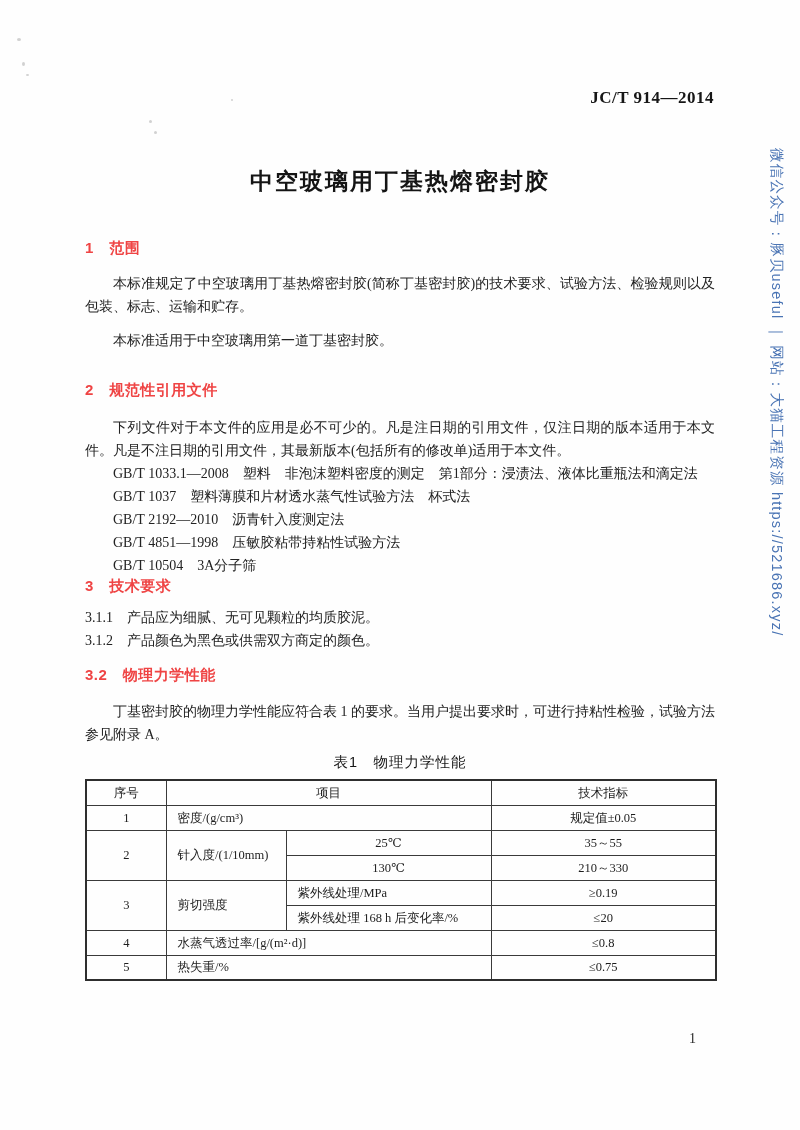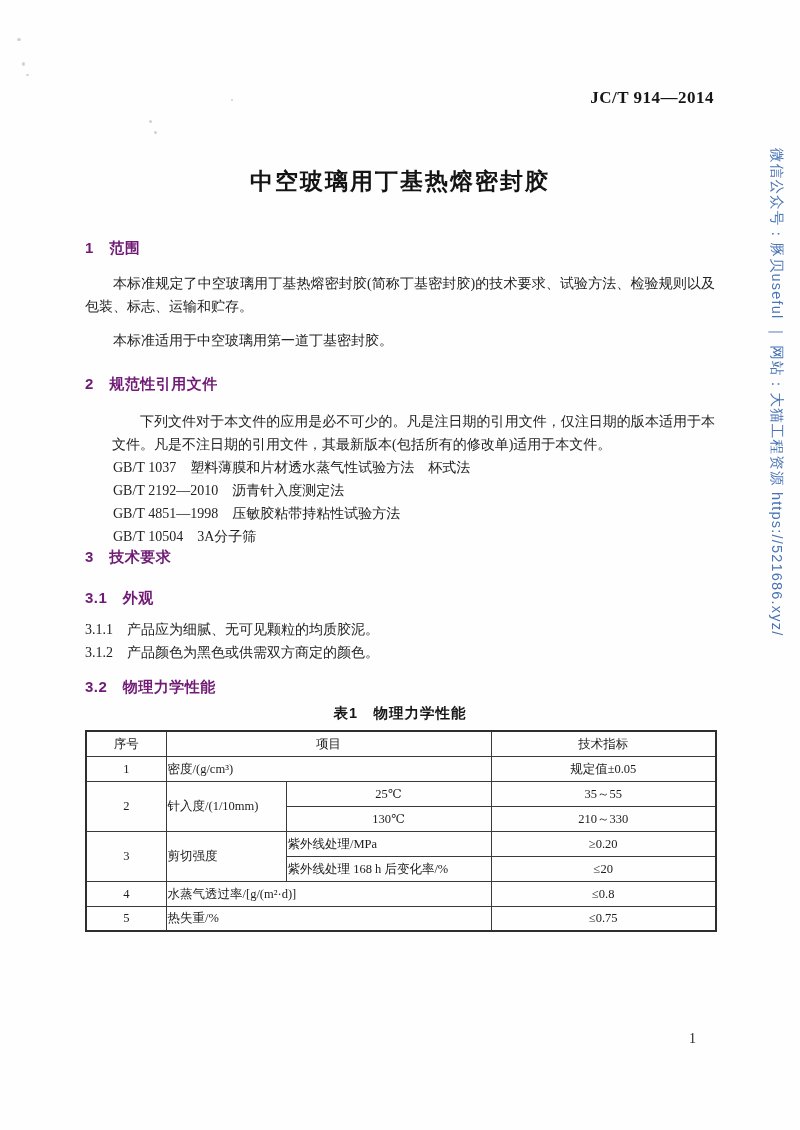--- a/index.html
+++ b/index.html
@@ -26,48 +26,48 @@
     font-size: 23px; font-weight: bold; letter-spacing: 2px;
     color: #141414;
   }
 
   .content {
     position: absolute; top: 0; left: 85px; width: 630px;
   }
 
   .h-sec {
     font-family: "Liberation Sans", "DejaVu Sans", sans-serif;
-    font-size: 15px; font-weight: bold; color: #701a75;
+    font-size: 15px; font-weight: bold; color: #ef4444;
     letter-spacing: 0.5px;
   }
   .h1-1 { margin-top: 239px; }
-  .h1-2 { margin-top: 23px; }
+  .h1-2 { margin-top: 29px; }
   .h1-3 { }
   .h1-31 { margin-top: 22px; }
   .h1-32 { margin-top: 14px; }
 
   .para {
     font-size: 14px; line-height: 23px; text-align: justify;
     text-indent: 2em; color: #222;
   }
   .p-s1a { margin-top: 14px; }
   .p-s1b { margin-top: 11px; }
-  .p-s2a { margin-top: 16px; margin-left: 27px; }
+  .p-s2a { margin-top: 16px; }
   .ref-line {
     font-size: 14px; line-height: 23px; padding-left: 2em;
     white-space: nowrap; color: #222;
   }
   .p-s311 { margin-top: 10px; text-indent: 0; }
   .p-s312 { text-indent: 0; }
   .p-s32a { margin-top: 15px; }
 
   .tbl-caption {
     margin-top: 7px; text-align: center;
     font-family: "Liberation Sans", "DejaVu Sans", sans-serif;
-    font-size: 14.5px; font-weight: bold; color: #161616;
+    font-size: 14.5px; font-weight: normal; color: #161616;
     letter-spacing: 1px;
   }
 
   table.spec {
     margin-top: 7px;
     width: 630px;
     border-collapse: collapse;
     table-layout: fixed;
     font-size: 12.5px;
     color: #1d1d1d;
@@ -75,21 +75,21 @@
   table.spec td, table.spec th {
     border: 1px solid #3a3a3a;
     height: 25px;
     text-align: center;
     font-weight: normal;
     white-space: nowrap;
     padding: 0 4px;
     line-height: 14px;
   }
   table.spec { border: 2px solid #2e2e2e; }
-  table.spec .left { text-align: left; padding-left: 1px; }
+  table.spec .left { text-align: left; padding-left: 11px; }
   col.c-no   { width: 80px; }
   col.c-item { width: 120px; }
   col.c-sub  { width: 205px; }
   col.c-spec { width: 225px; }
 
   .page-num {
     position: absolute; top: 1031px; left: 689px;
     font-size: 14px; color: #2a2a2a;
   }
 
@@ -129,30 +129,31 @@
   <div class="watermark" style="color: rgb(74, 116, 180);">微信公众号：豚贝useful ｜ 网站：大猫工程资源 https://521686.xyz/</div>
 
   <div class="content">
 
     <div class="h-sec h1-1">1　范围</div>
     <p class="para p-s1a">本标准规定了中空玻璃用丁基热熔密封胶(简称丁基密封胶)的技术要求、试验方法、检验规则以及包装、标志、运输和贮存。</p>
     <p class="para p-s1b">本标准适用于中空玻璃用第一道丁基密封胶。</p>
 
     <div class="h-sec h1-2">2　规范性引用文件</div>
     <p class="para p-s2a">下列文件对于本文件的应用是必不可少的。凡是注日期的引用文件，仅注日期的版本适用于本文件。凡是不注日期的引用文件，其最新版本(包括所有的修改单)适用于本文件。</p>
+    <div class="ref-line">GB/T 1033.1—2008　塑料　非泡沫塑料密度的测定　第1部分：浸渍法、液体比重瓶法和滴定法</div>
     <div class="ref-line">GB/T 1037　塑料薄膜和片材透水蒸气性试验方法　杯式法</div>
     <div class="ref-line">GB/T 2192—2010　沥青针入度测定法</div>
     <div class="ref-line">GB/T 4851—1998　压敏胶粘带持粘性试验方法</div>
     <div class="ref-line">GB/T 10504　3A分子筛</div>
 
     <div class="h-sec h1-3">3　技术要求</div>
-    <div class="h-sec h1-31">3.1　外观</div>
     <p class="para p-s311">3.1.1　产品应为细腻、无可见颗粒的均质胶泥。</p>
     <p class="para p-s312">3.1.2　产品颜色为黑色或供需双方商定的颜色。</p>
     <div class="h-sec h1-32">3.2　物理力学性能</div>
+    <p class="para p-s32a">丁基密封胶的物理力学性能应符合表 1 的要求。当用户提出要求时，可进行持粘性检验，试验方法参见附录 A。</p>
 
     <div class="tbl-caption">表1　物理力学性能</div>
 
     <table class="spec">
       <colgroup>
         <col class="c-no">
           <col class="c-item">
           <col class="c-sub">
           <col class="c-spec">
       </colgroup>
@@ -174,21 +175,21 @@
         <td>35～55</td>
       </tr>
       <tr>
         <td>130℃</td>
         <td>210～330</td>
       </tr>
       <tr>
         <td rowspan="2">3</td>
         <td rowspan="2" class="left">剪切强度</td>
         <td class="left">紫外线处理/MPa</td>
-        <td>≥0.20</td>
+        <td>≥0.19</td>
       </tr>
       <tr>
         <td class="left">紫外线处理 168 h 后变化率/%</td>
         <td>≤20</td>
       </tr>
       <tr>
         <td>4</td>
         <td colspan="2" class="left">水蒸气透过率/[g/(m²·d)]</td>
         <td>≤0.8</td>
       </tr>

